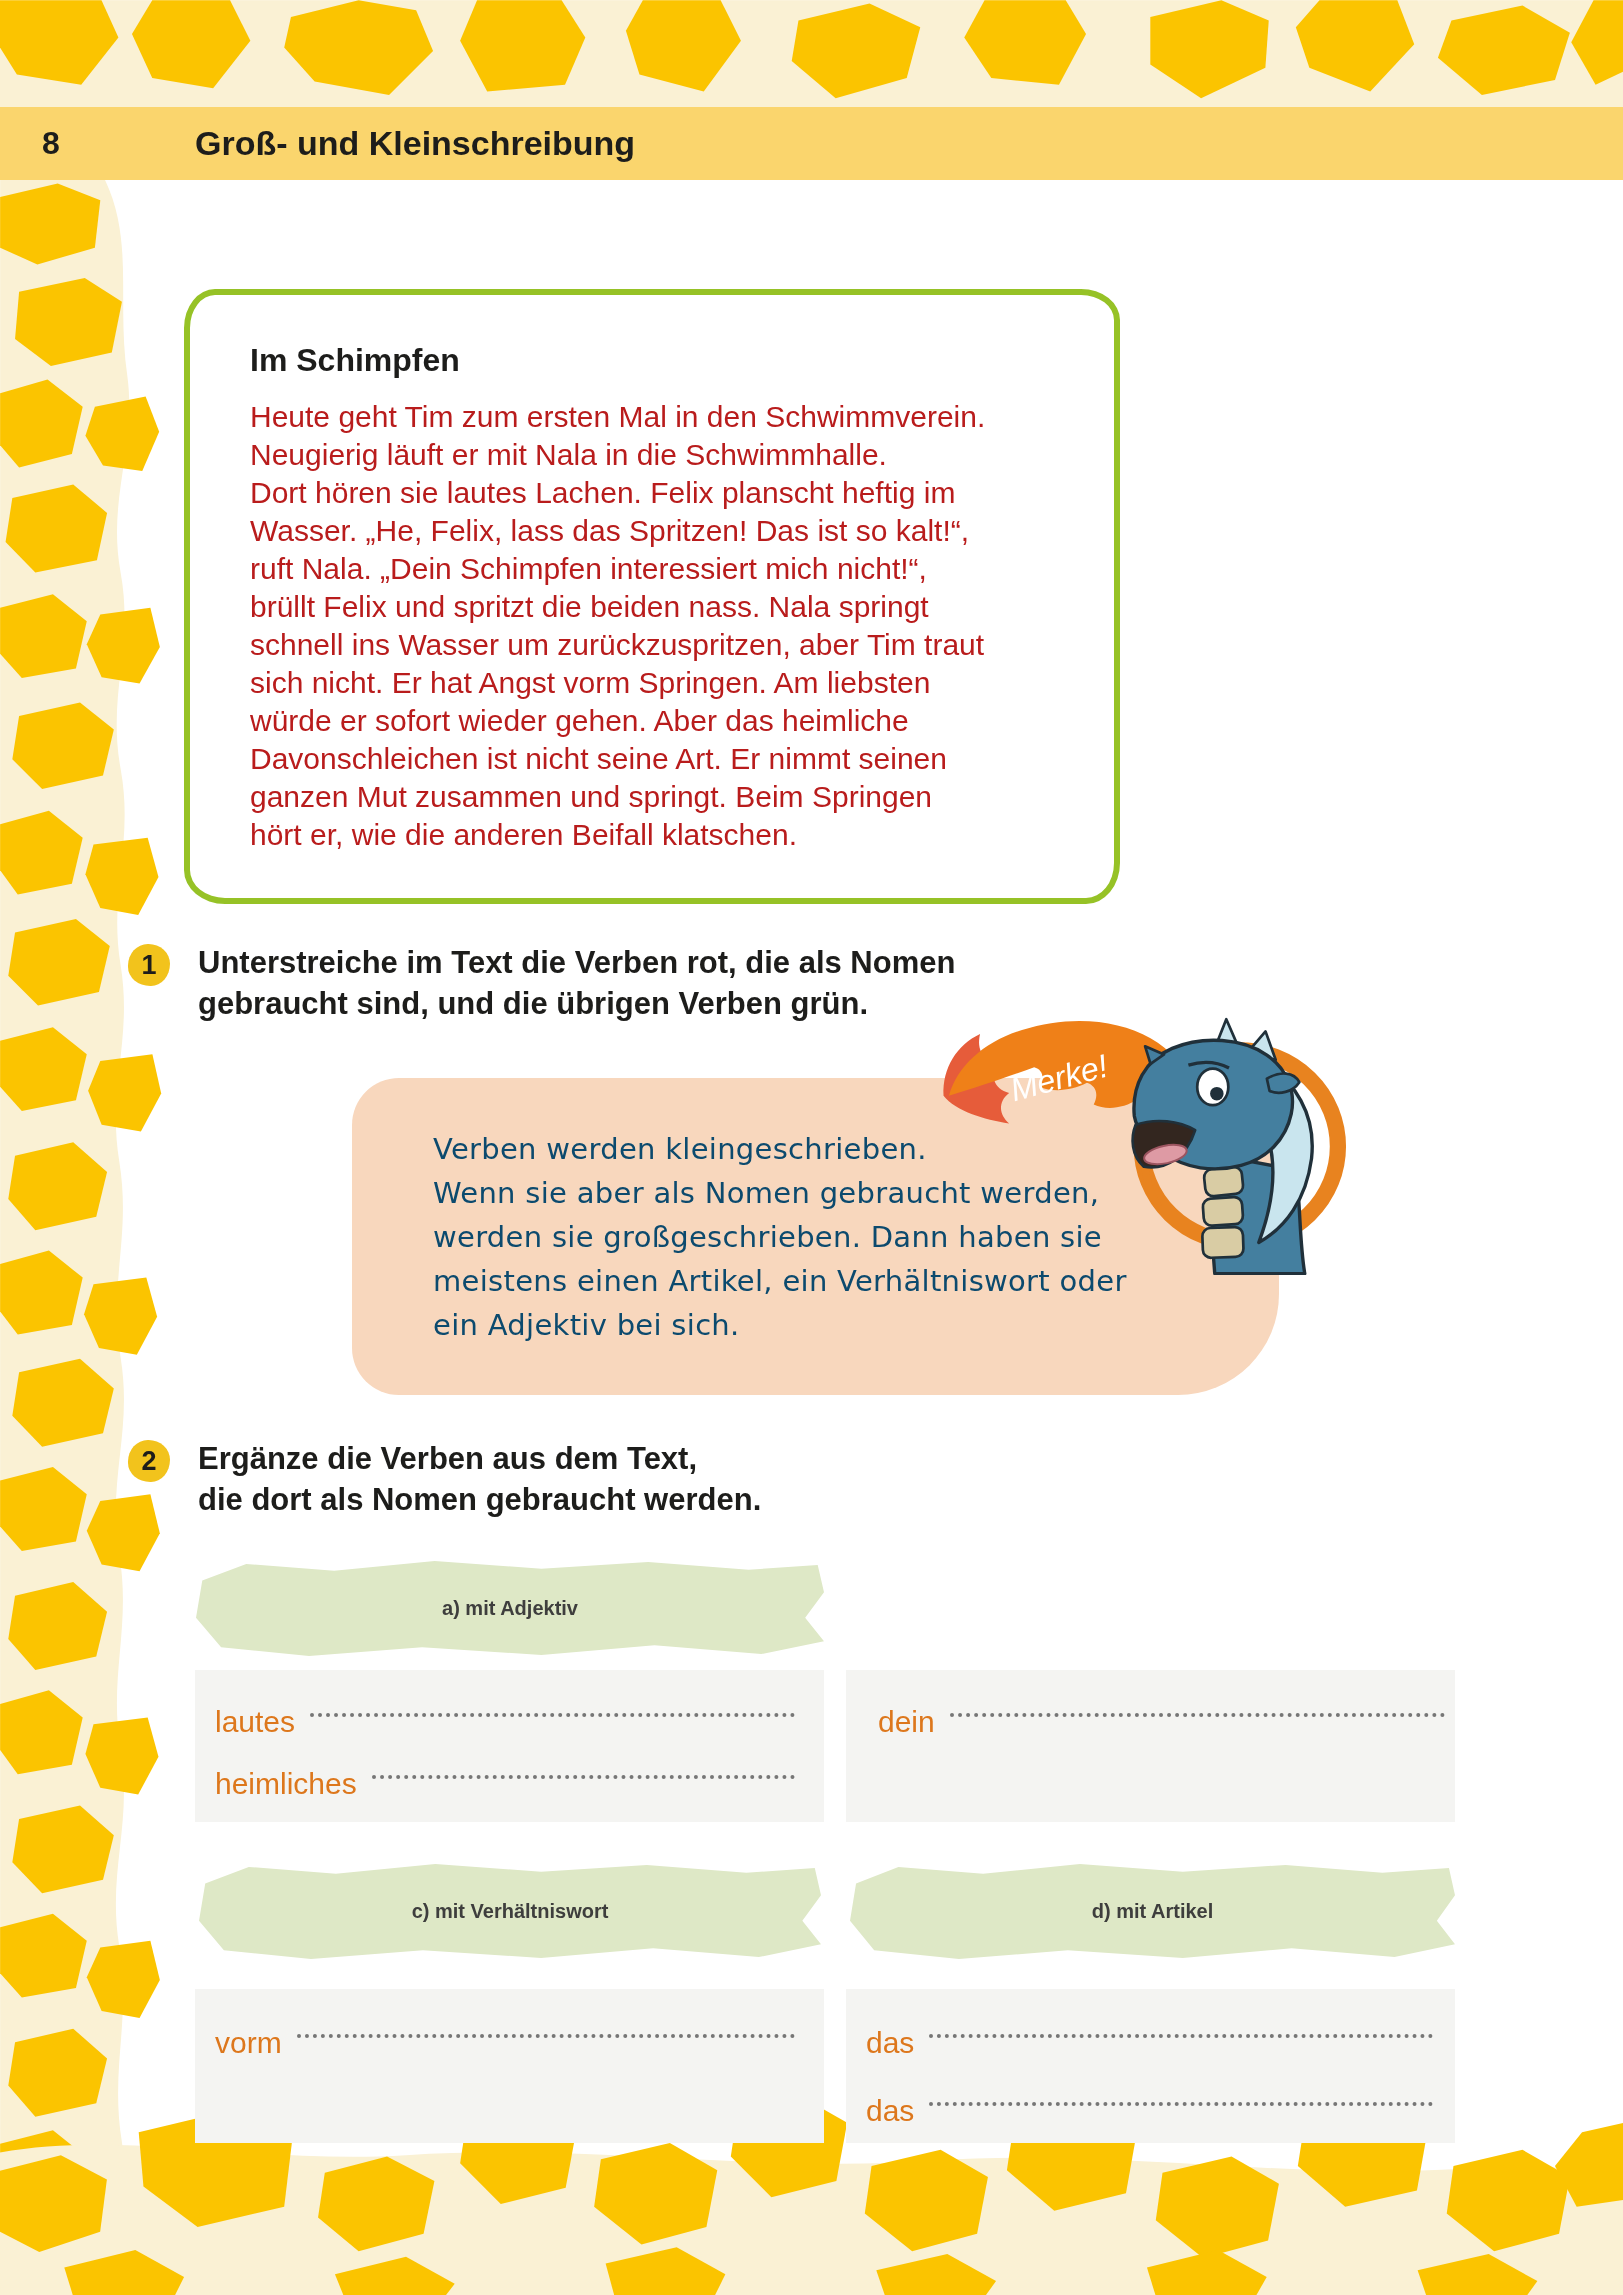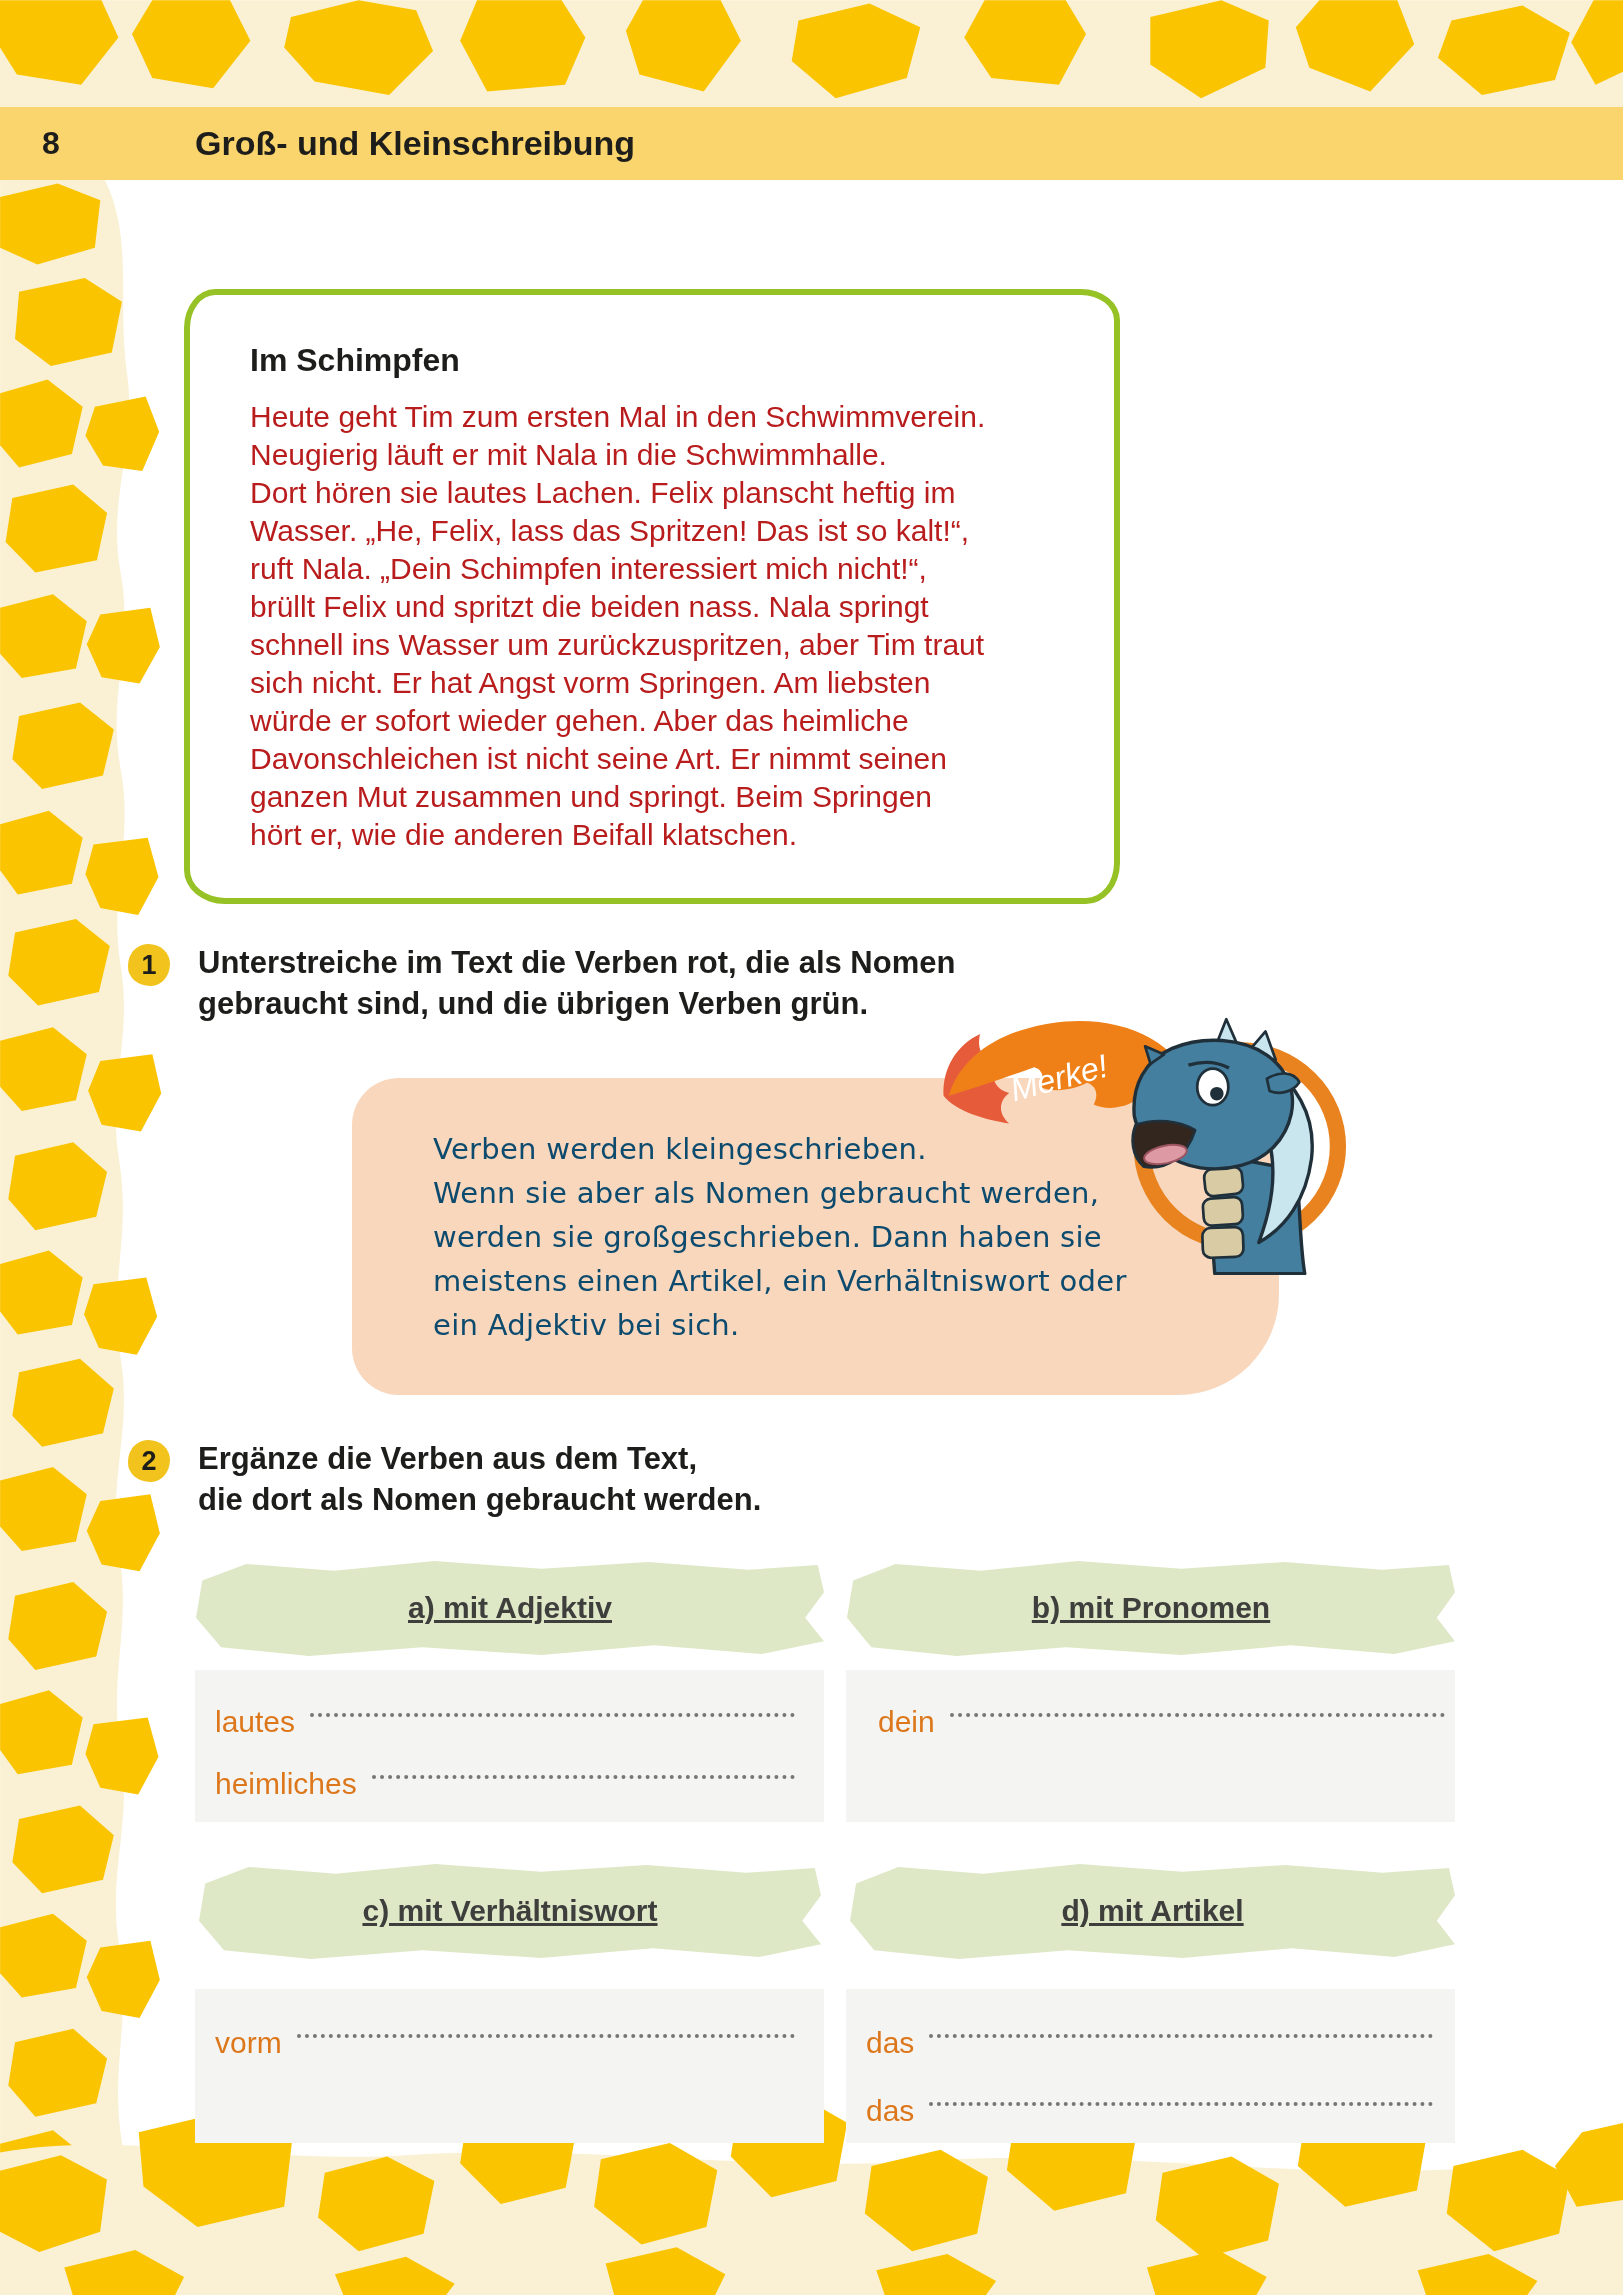--- a/index.html
+++ b/index.html
@@ -34,21 +34,21 @@
   .notebox{position:absolute;left:352px;top:1078px;width:927px;height:317px;background:#F8D7BD;
            border-radius:47px 47px 101px 47px;}
   .notetext{position:absolute;left:433px;top:1127px;font-family:"DejaVu Sans",sans-serif;
             font-size:29px;line-height:44px;color:#0c4a6e;letter-spacing:0.3px;white-space:pre-line;}
 
   
   .sec-head{position:absolute;height:98px;background:#DEE8C6;display:flex;align-items:center;
             justify-content:center;
             clip-path:polygon(1% 22%,8% 5%,22% 12%,38% 2%,55% 10%,72% 3%,88% 11%,99% 6%,100% 34%,
                               97% 60%,100% 84%,90% 97%,73% 88%,55% 98%,36% 90%,18% 99%,4% 90%,0 60%);}
-  .sec-head span{font-size:30px;font-weight:700;color:#3E3E3D;text-decoration:underline;}
+  .sec-head span{font-size:20px;font-weight:700;color:#3E3E3D;}
   .sec-box{position:absolute;background:#F4F4F2;}
   .row{position:absolute;display:flex;align-items:flex-start;height:35px;}
   .word{font-size:30px;line-height:32px;color:#DD771C;}
   .dots{flex:1;margin-left:15px;margin-bottom:2.7px;border-bottom:4px dotted #767676;height:6.8px;}
 </style>
 </head>
 <body>
 
 <div class="page">
 
@@ -190,23 +190,20 @@
     </g>
   </svg>
 
   <div class="badge" style="left:128px;top:1440px;">2</div>
   <div class="tasktext" style="top:1438px;">Ergänze die Verben aus dem Text,
 die dort als Nomen gebraucht werden.</div>
 
   <div class="sec-head" style="left:196px;top:1559px;width:628px;">
     <span>a) mit Adjektiv</span>
   </div>
-  <div class="sec-head" style="left:847px;top:1559px;width:608px;">
-    <span>b) mit Pronomen</span>
-  </div>
   <div class="sec-head" style="left:199px;top:1862px;width:622px;">
     <span>c) mit Verhältniswort</span>
   </div>
   <div class="sec-head" style="left:850px;top:1862px;width:605px;">
     <span>d) mit Artikel</span>
   </div>
 
   <div class="sec-box" style="left:195px;top:1670px;width:629px;height:152px;"></div>
   <div class="sec-box" style="left:846px;top:1670px;width:609px;height:152px;"></div>
   <div class="sec-box" style="left:195px;top:1989px;width:629px;height:154px;"></div>

